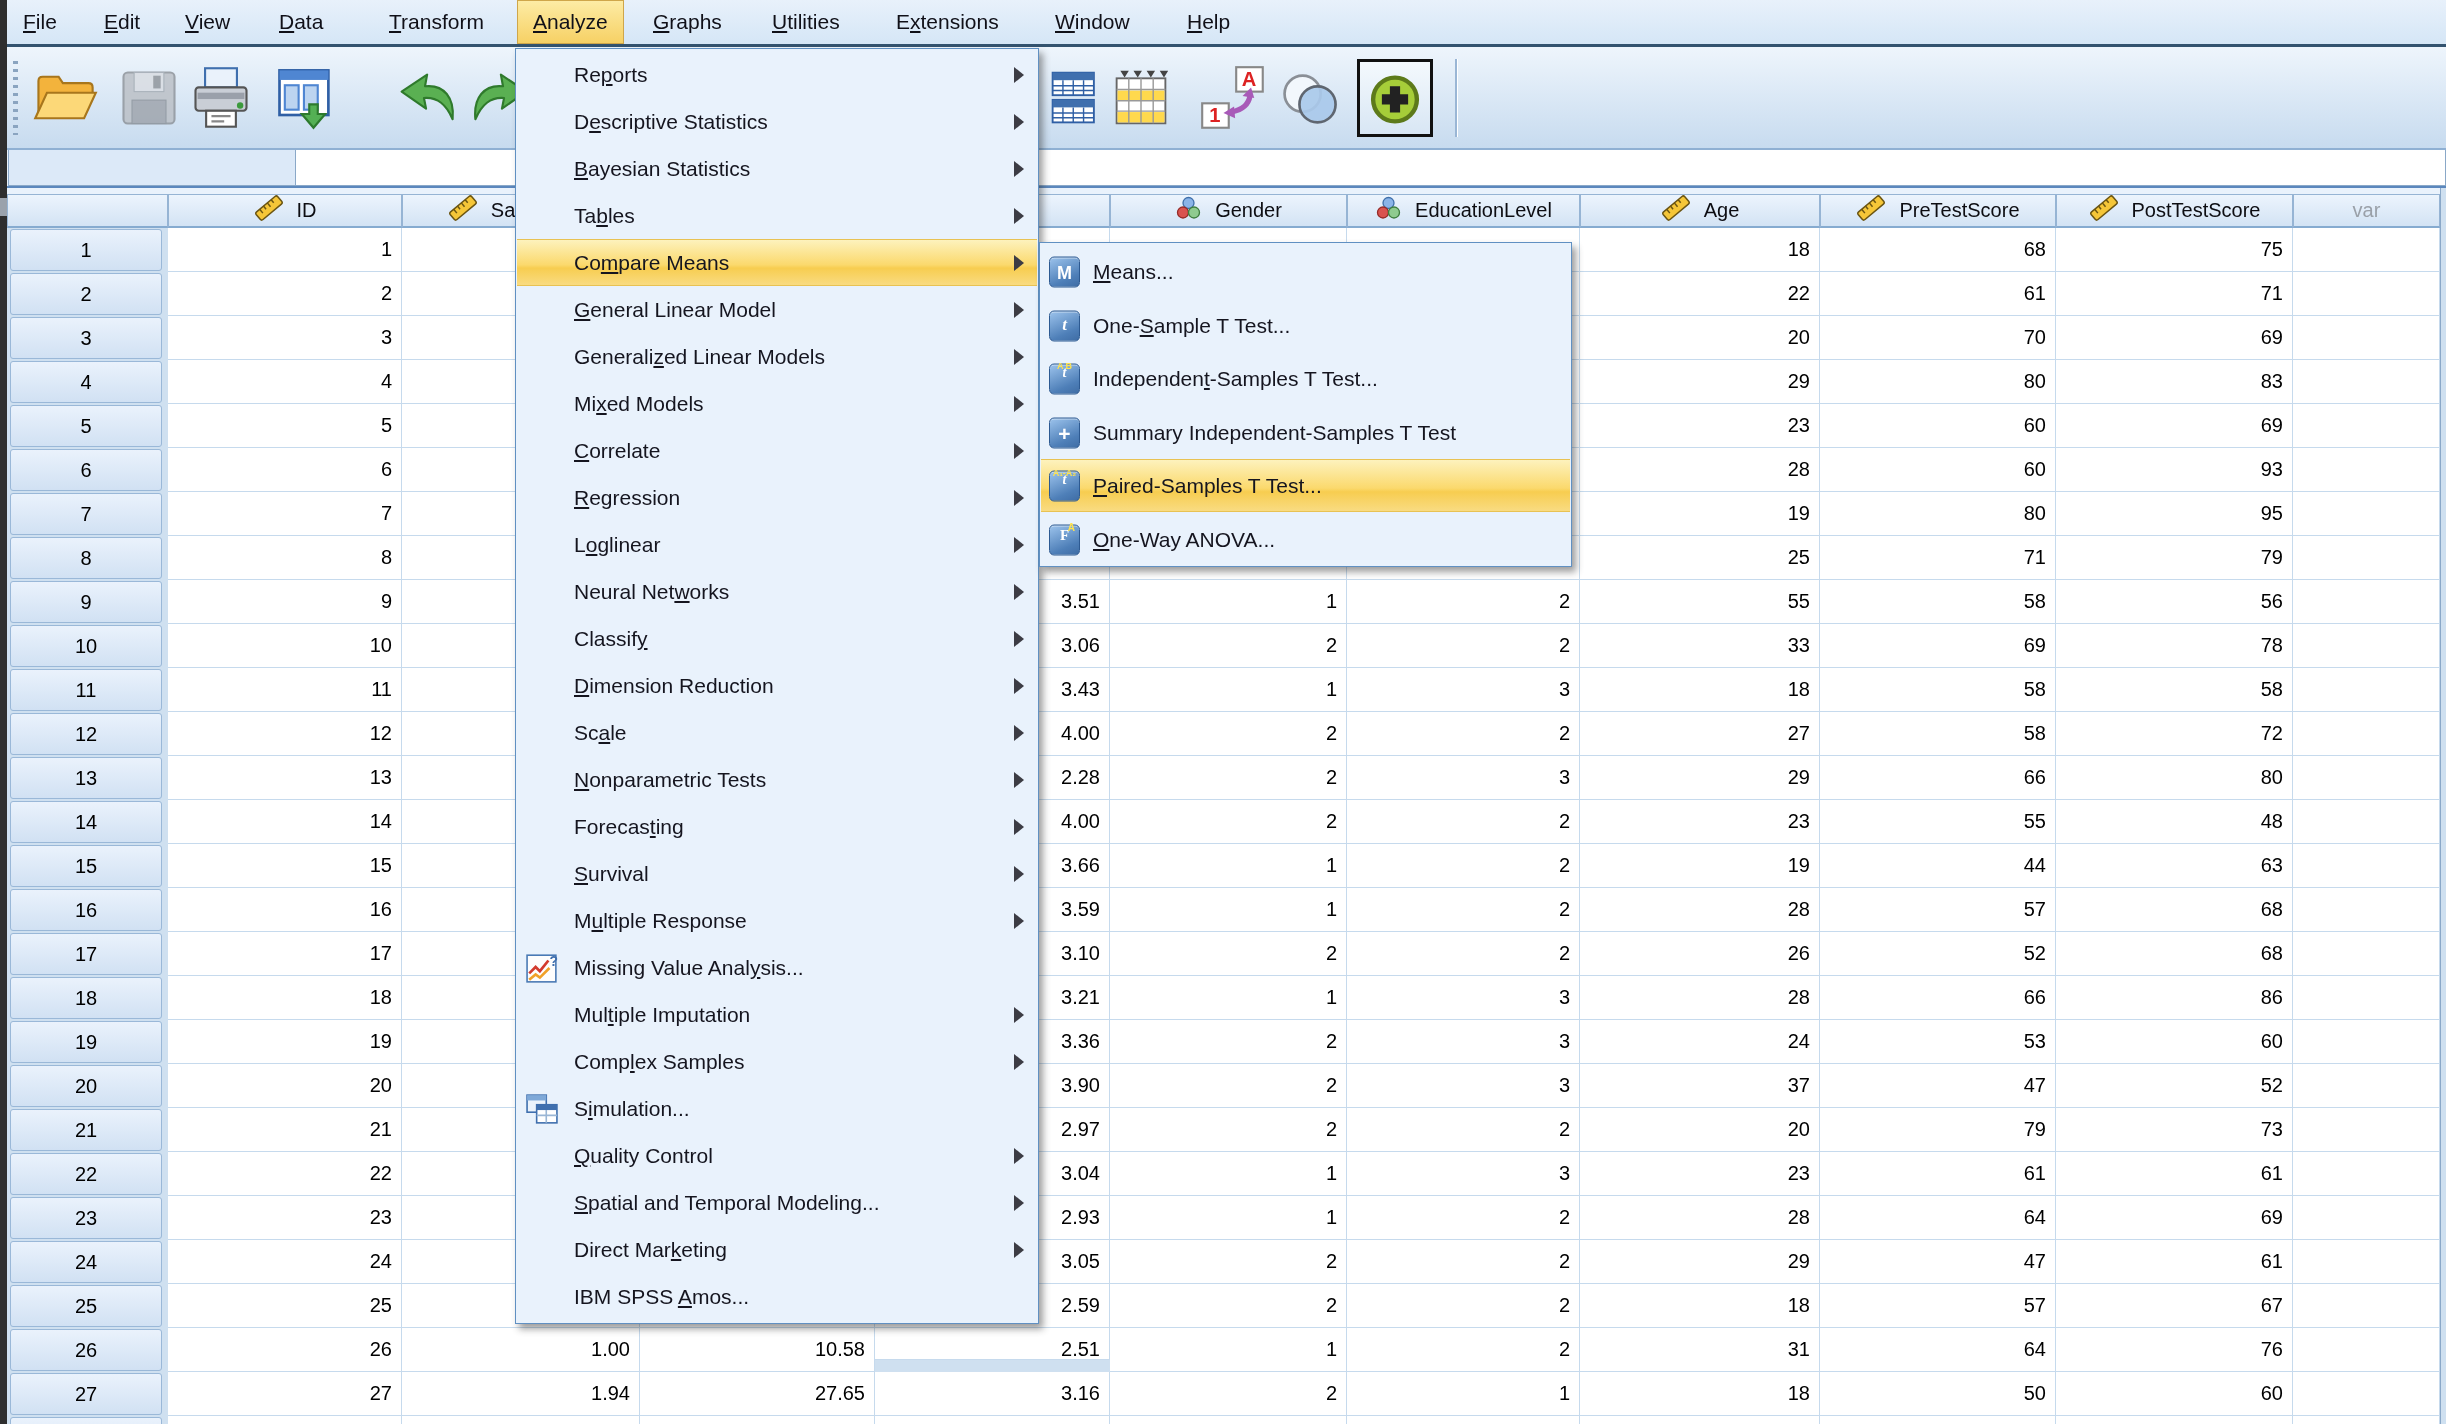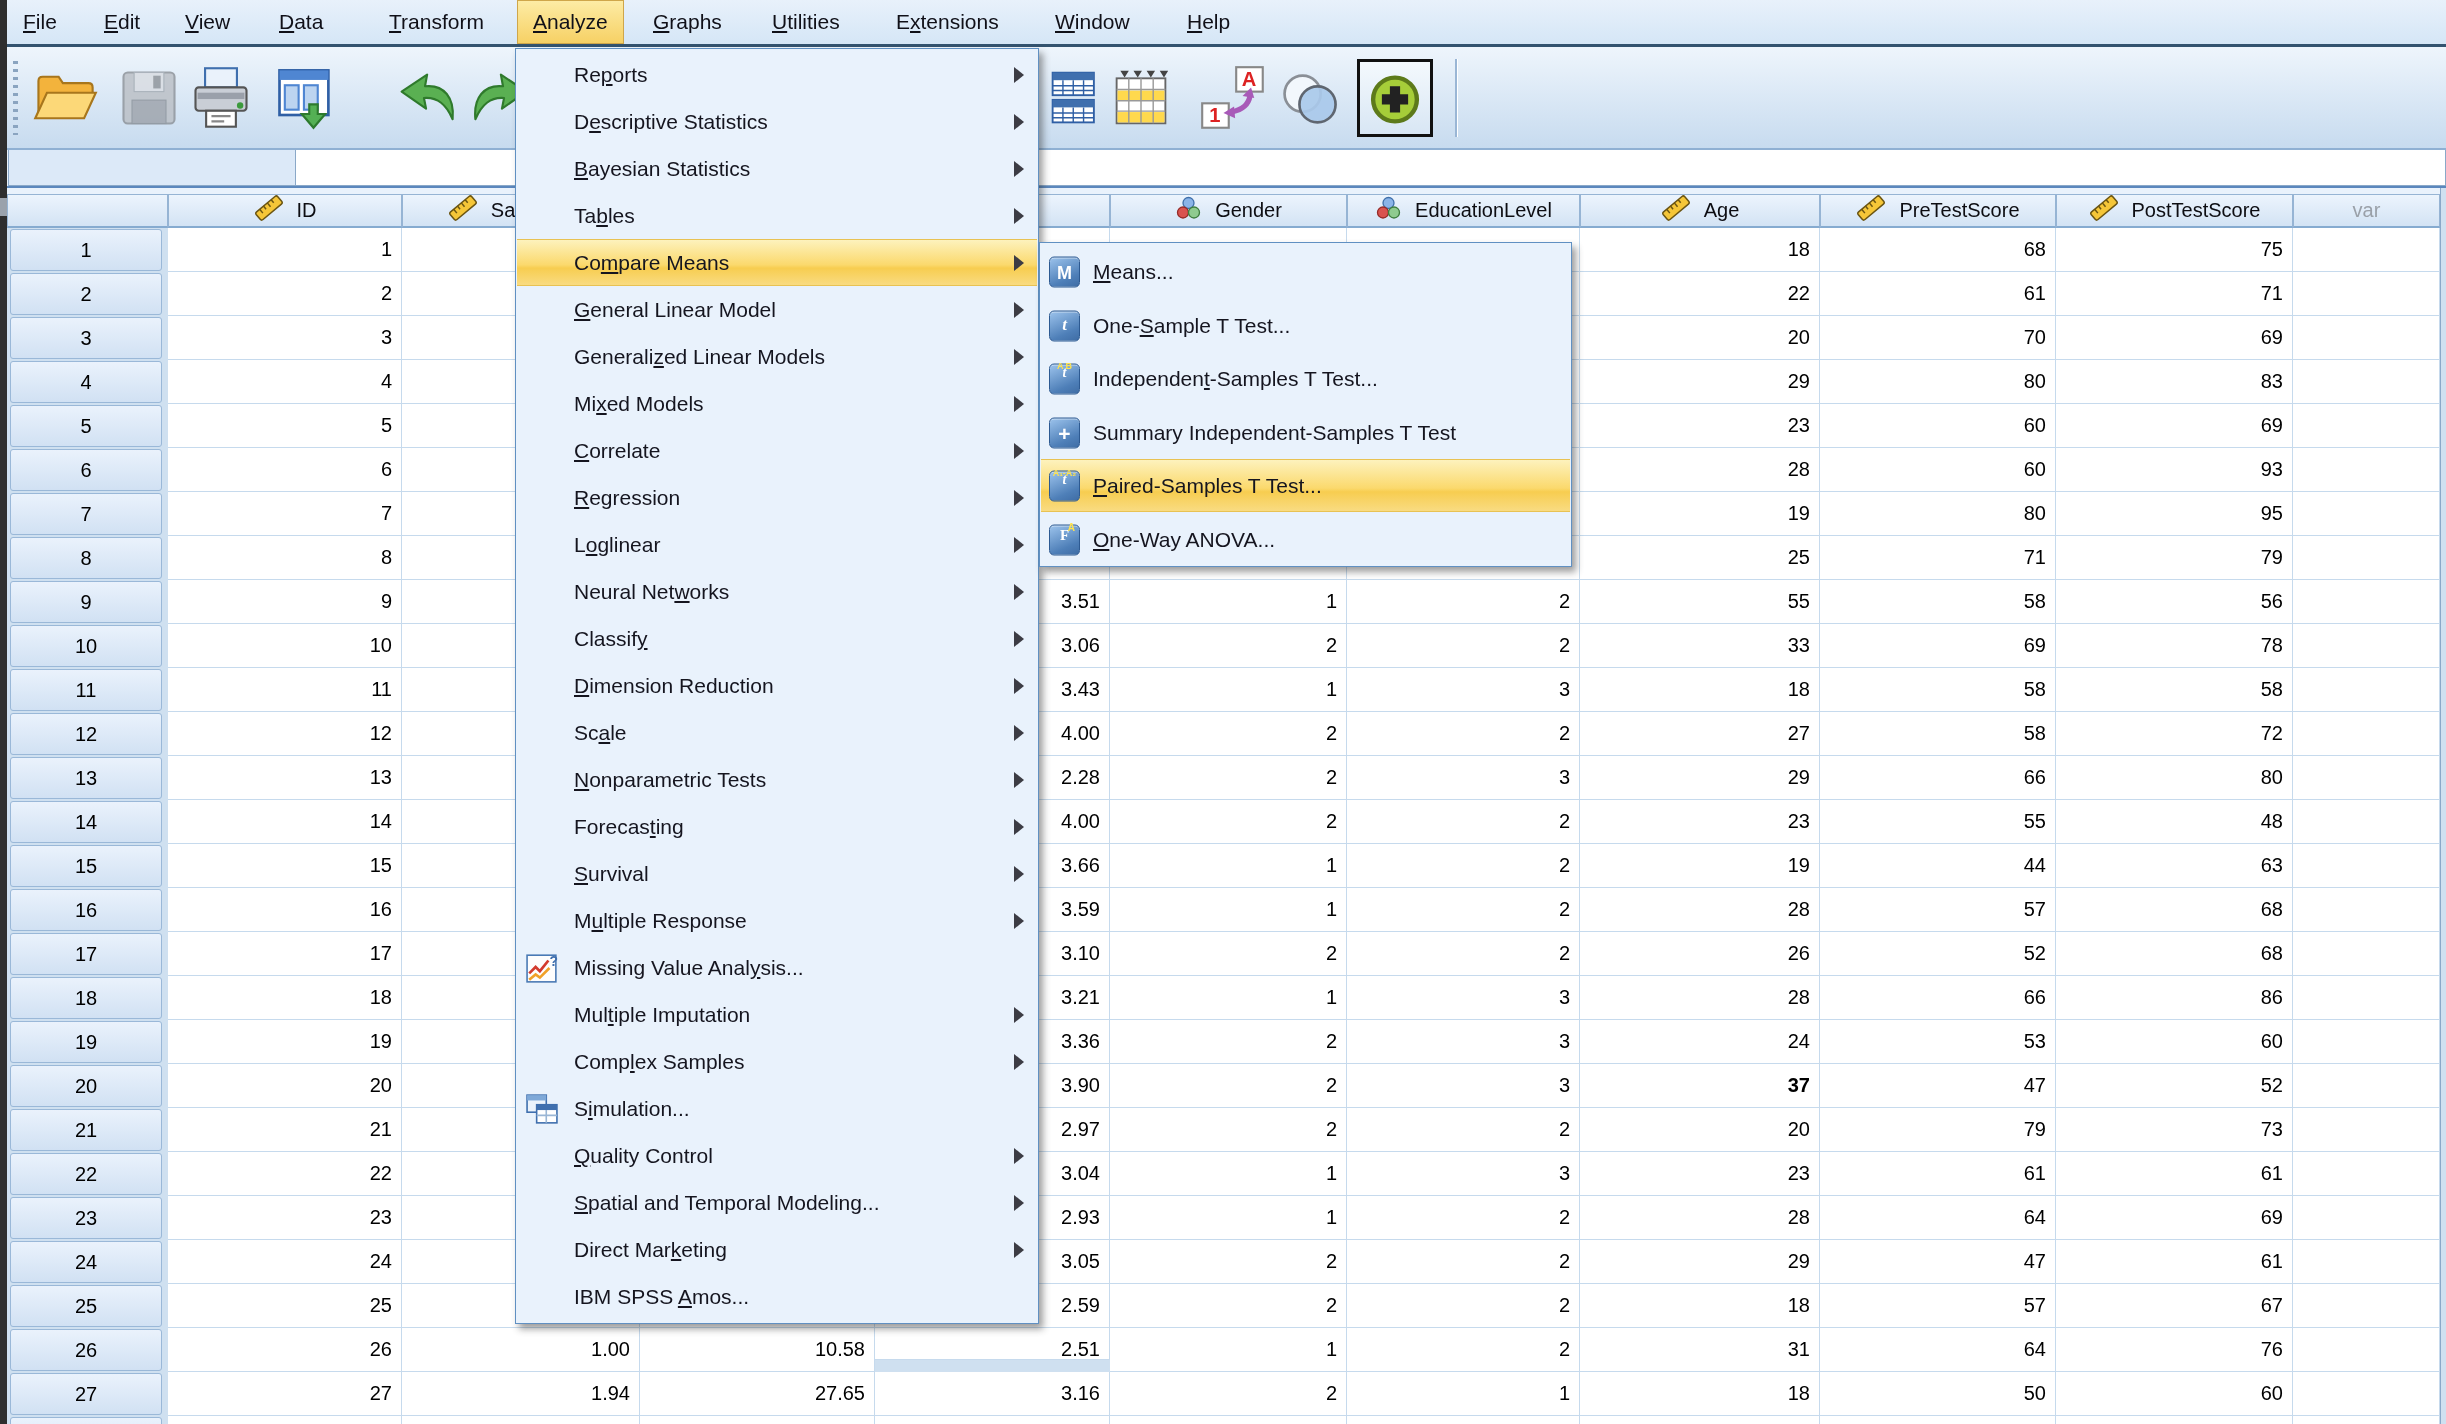--- a/index.html
+++ b/index.html
@@ -363,21 +363,21 @@
       <div class="cell" style="left: 1820px; width: 236px; top: 1020px; height: 44px;">53</div>
       <div class="cell" style="left: 2056px; width: 237px; top: 1020px; height: 44px;">60</div>
       <div class="cell" style="left: 2293px; width: 147px; top: 1020px; height: 44px;"></div>
       <div class="rowbtn" style="top: 1065px; height: 42px;">20</div>
       <div class="cell" style="left: 168px; width: 234px; top: 1064px; height: 44px;">20</div>
       <div class="cell" style="left: 402px; width: 238px; top: 1064px; height: 44px;"></div>
       <div class="cell" style="left: 640px; width: 235px; top: 1064px; height: 44px;"></div>
       <div class="cell" style="left: 875px; width: 235px; top: 1064px; height: 44px;">3.90</div>
       <div class="cell" style="left: 1110px; width: 237px; top: 1064px; height: 44px;">2</div>
       <div class="cell" style="left: 1347px; width: 233px; top: 1064px; height: 44px;">3</div>
-      <div class="cell" style="left: 1580px; width: 240px; top: 1064px; height: 44px; font-weight: bold;">37</div>
+      <div class="cell" style="left: 1580px; width: 240px; top: 1064px; height: 44px;">37</div>
       <div class="cell" style="left: 1820px; width: 236px; top: 1064px; height: 44px;">47</div>
       <div class="cell" style="left: 2056px; width: 237px; top: 1064px; height: 44px;">52</div>
       <div class="cell" style="left: 2293px; width: 147px; top: 1064px; height: 44px;"></div>
       <div class="rowbtn" style="top: 1109px; height: 42px;">21</div>
       <div class="cell" style="left: 168px; width: 234px; top: 1108px; height: 44px;">21</div>
       <div class="cell" style="left: 402px; width: 238px; top: 1108px; height: 44px;"></div>
       <div class="cell" style="left: 640px; width: 235px; top: 1108px; height: 44px;"></div>
       <div class="cell" style="left: 875px; width: 235px; top: 1108px; height: 44px;">2.97</div>
       <div class="cell" style="left: 1110px; width: 237px; top: 1108px; height: 44px;">2</div>
       <div class="cell" style="left: 1347px; width: 233px; top: 1108px; height: 44px;">2</div>

